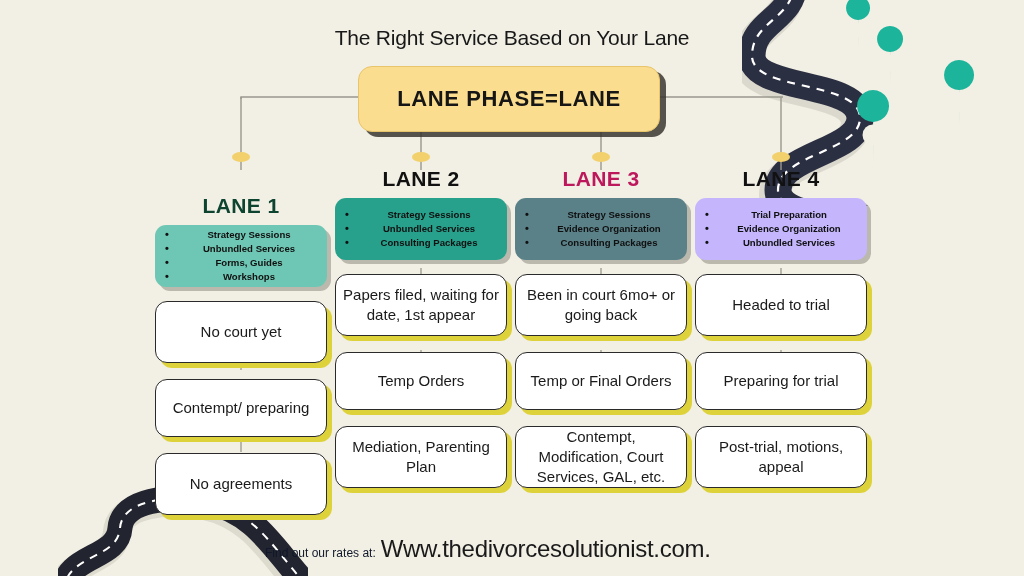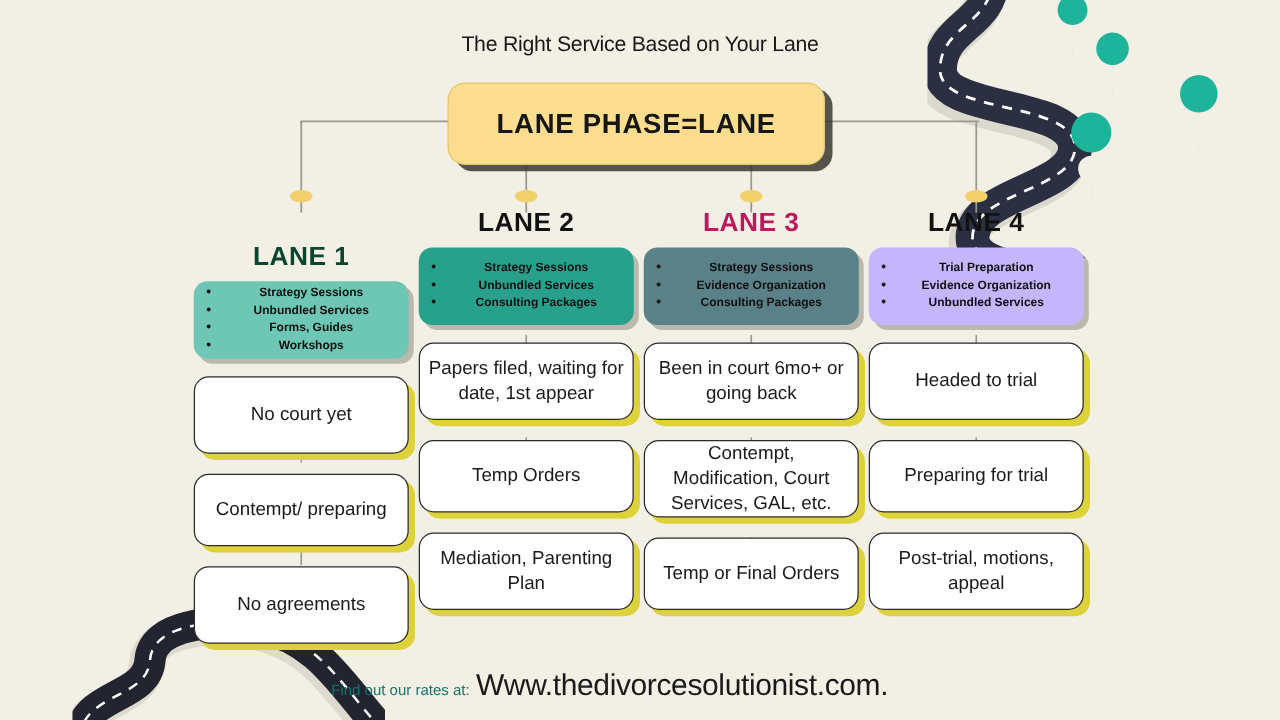--- a/index.html
+++ b/index.html
@@ -29,21 +29,21 @@
   #road-top { top: -6px; left: 742px; width: 292px; height: 212px; }
   #road-bottom { top: 476px; left: 58px; width: 250px; height: 104px; }
 
   
   #page-title {
     position: absolute;
     top: 26px;
     left: 0;
     width: 1024px;
     text-align: center;
-    font-size: 17px;
+    font-size: 21px;
     letter-spacing: -0.2px;
     color: #181818;
     font-weight: 400;
   }
 
   
   #banner-wrap {
     position: absolute;
     top: 66px;
     left: 358px;
@@ -156,21 +156,21 @@
 
   
   #footer {
     position: absolute;
     top: 535px;
     left: 265px;
     display: flex;
     align-items: baseline;
     gap: 5px;
   }
-  #footer-label { font-size: 12px; color: #0f766e; }
+  #footer-label { font-size: 12px; color: #0f172a; }
   #footer-url { font-size: 24px; color: #1a1a1a; letter-spacing: -.3px; }
 </style>
 </head>
 <body>
 
 <div id="canvas">
 
   <svg id="road-top" class="road-svg" viewBox="0 0 292 212">
     <path d="M 52 -12 C 52 26, 10 26, 10 62 C 10 98, 118 86, 118 124 C 118 158, 36 160, 36 196 C 36 216, 70 224, 120 224" fill="none" stroke="#c9c7ba" stroke-width="30" stroke-linecap="round" opacity=".55" transform="translate(-4,5)"></path>
     <path d="M 52 -12 C 52 26, 10 26, 10 62 C 10 98, 118 86, 118 124 C 118 158, 36 160, 36 196 C 36 216, 70 224, 120 224" fill="none" stroke="#2b2f42" stroke-width="27" stroke-linecap="round"></path>
@@ -296,26 +296,26 @@
               <li>Evidence Organization</li>
               <li>Consulting Packages</li>
             </ul>
           </div>
         </div>
         <div class="step-wrap">
           <div class="step-shadow h-tall" style="background: rgb(222, 210, 58);"></div>
           <div class="step-box h-tall">Been in court 6mo+ or going back</div>
         </div>
         <div class="step-wrap">
-          <div class="step-shadow h-tall" style="background: rgb(222, 210, 58);"></div>
-          <div class="step-box h-tall">Contempt, Modification, Court Services, GAL, etc.</div>
-        </div>
-        <div class="step-wrap">
           <div class="step-shadow h-short" style="background: rgb(222, 210, 58);"></div>
           <div class="step-box h-short">Temp or Final Orders</div>
+        </div>
+        <div class="step-wrap">
+          <div class="step-shadow h-tall" style="background: rgb(222, 210, 58);"></div>
+          <div class="step-box h-tall">Contempt, Modification, Court Services, GAL, etc.</div>
         </div>
       </div>
       <div class="lane-col" style="left: 695px;">
         <div class="lane-title" style="color: rgb(17, 17, 17);">LANE 4</div>
         <div class="svc-wrap">
           <div class="svc-shadow"></div>
           <div class="svc-box" style="background: #c4b5fd;">
             <ul>
               <li>Trial Preparation</li>
               <li>Evidence Organization</li>

